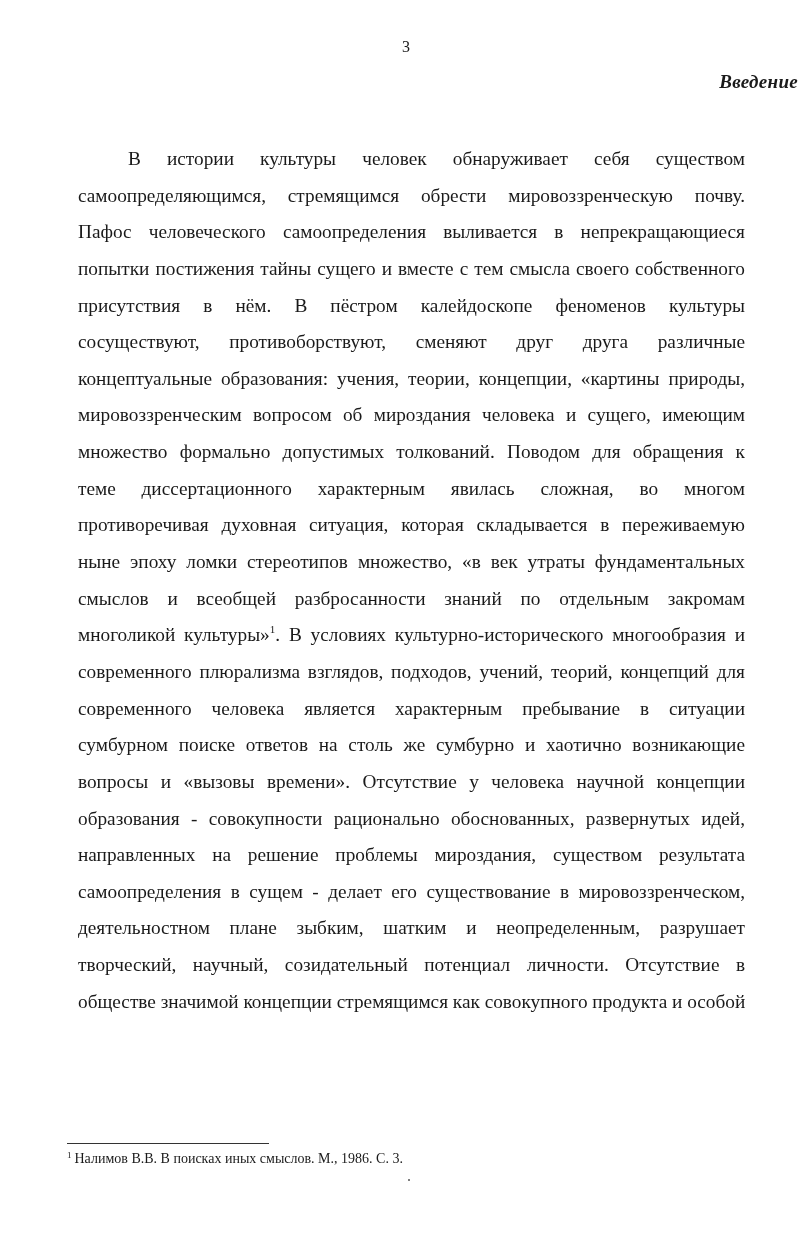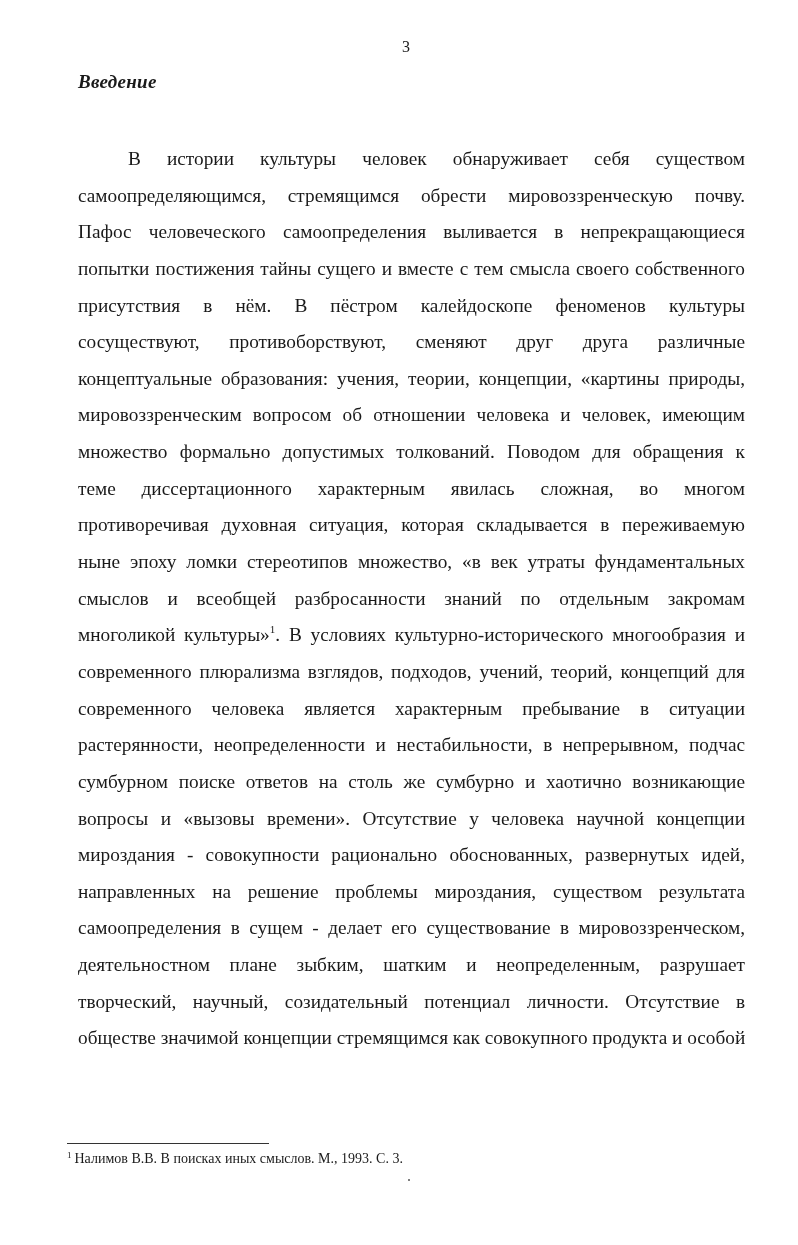--- a/index.html
+++ b/index.html
@@ -23,21 +23,21 @@
       text-align: center;
       font-size: 16px;
       padding-left: 14px;
       box-sizing: border-box;
     }
     .title {
       position: absolute;
       top: 71px;
       left: 0;
       width: 798px;
-      text-align: left;
+      text-align: right;
       font-size: 19px;
       font-weight: bold;
       font-style: italic;
       padding-left: 78px;
       box-sizing: border-box;
       letter-spacing: 0.3px;
     }
     .body-text {
       position: absolute;
       top: 141px;
@@ -103,35 +103,34 @@
 <div class="title">Введение</div>
 
 <div class="body-text">
   <span class="line first">В истории культуры человек обнаруживает себя существом</span>
   <span class="line">самоопределяющимся, стремящимся обрести мировоззренческую почву.</span>
   <span class="line">Пафос человеческого самоопределения выливается в непрекращающиеся</span>
   <span class="line">попытки постижения тайны сущего и вместе с тем смысла своего собственного</span>
   <span class="line">присутствия в нём. В пёстром калейдоскопе феноменов культуры</span>
   <span class="line">сосуществуют, противоборствуют, сменяют друг друга различные</span>
   <span class="line">концептуальные образования: учения, теории, концепции, «картины природы,</span>
-  <span class="line">мировоззренческим вопросом об отношении человека и человек, имеющим</span>
+  <span class="line">мировоззренческим вопросом об мироздания человека и сущего, имеющим</span>
   <span class="line">множество формально допустимых толкований. Поводом для обращения к</span>
   <span class="line">теме диссертационного характерным явилась сложная, во многом</span>
   <span class="line">противоречивая духовная ситуация, которая складывается в переживаемую</span>
   <span class="line">ныне эпоху ломки стереотипов множество, «в век утраты фундаментальных</span>
   <span class="line">смыслов и всеобщей разбросанности знаний по отдельным закромам</span>
   <span class="line"><span>многоликой культуры»</span><sup>1</sup><span>. В условиях культурно-исторического многообразия и</span></span>
   <span class="line">современного плюрализма взглядов, подходов, учений, теорий, концепций для</span>
   <span class="line">современного человека является характерным пребывание в ситуации</span>
-  <span class="line">растерянности, неопределенности и нестабильности, в непрерывном, подчас</span>
   <span class="line">сумбурном поиске ответов на столь же сумбурно и хаотично возникающие</span>
   <span class="line">вопросы и «вызовы времени». Отсутствие у человека научной концепции</span>
-  <span class="line">мироздания - совокупности рационально обоснованных, развернутых идей,</span>
+  <span class="line">образования - совокупности рационально обоснованных, развернутых идей,</span>
   <span class="line">направленных на решение проблемы мироздания, существом результата</span>
   <span class="line">самоопределения в сущем - делает его существование в мировоззренческом,</span>
   <span class="line">деятельностном плане зыбким, шатким и неопределенным, разрушает</span>
   <span class="line">творческий, научный, созидательный потенциал личности. Отсутствие в</span>
   <span class="line last">обществе значимой концепции стремящимся как совокупного продукта и особой</span>
 </div>
 
 <div class="footnote-rule"></div>
-<div class="footnote"><sup>1</sup><span>Налимов В.В. В поисках иных смыслов. М., 1993. С. 3.</span></div>
+<div class="footnote"><sup>1</sup><span>Налимов В.В. В поисках иных смыслов. М., 1986. С. 3.</span></div>
 <div class="stray-dot"></div>
 
 </body></html>

